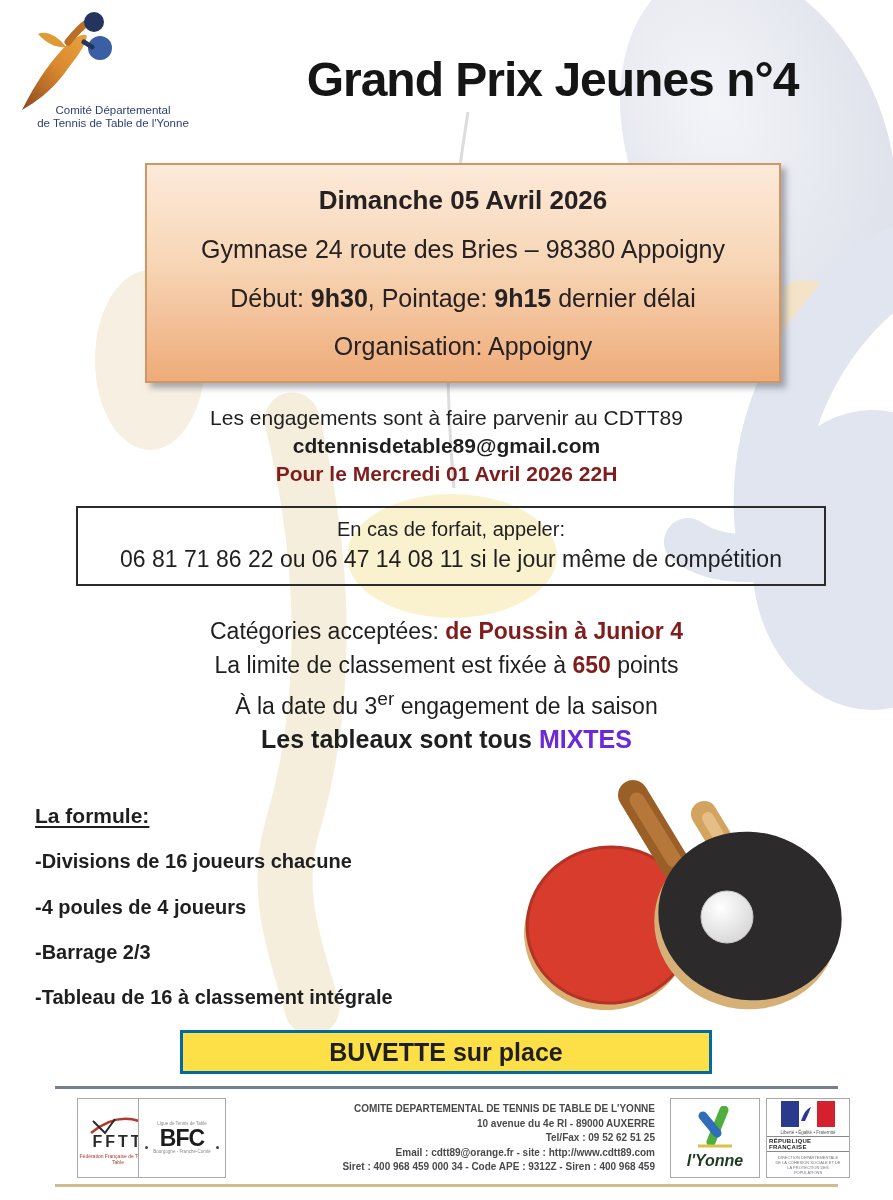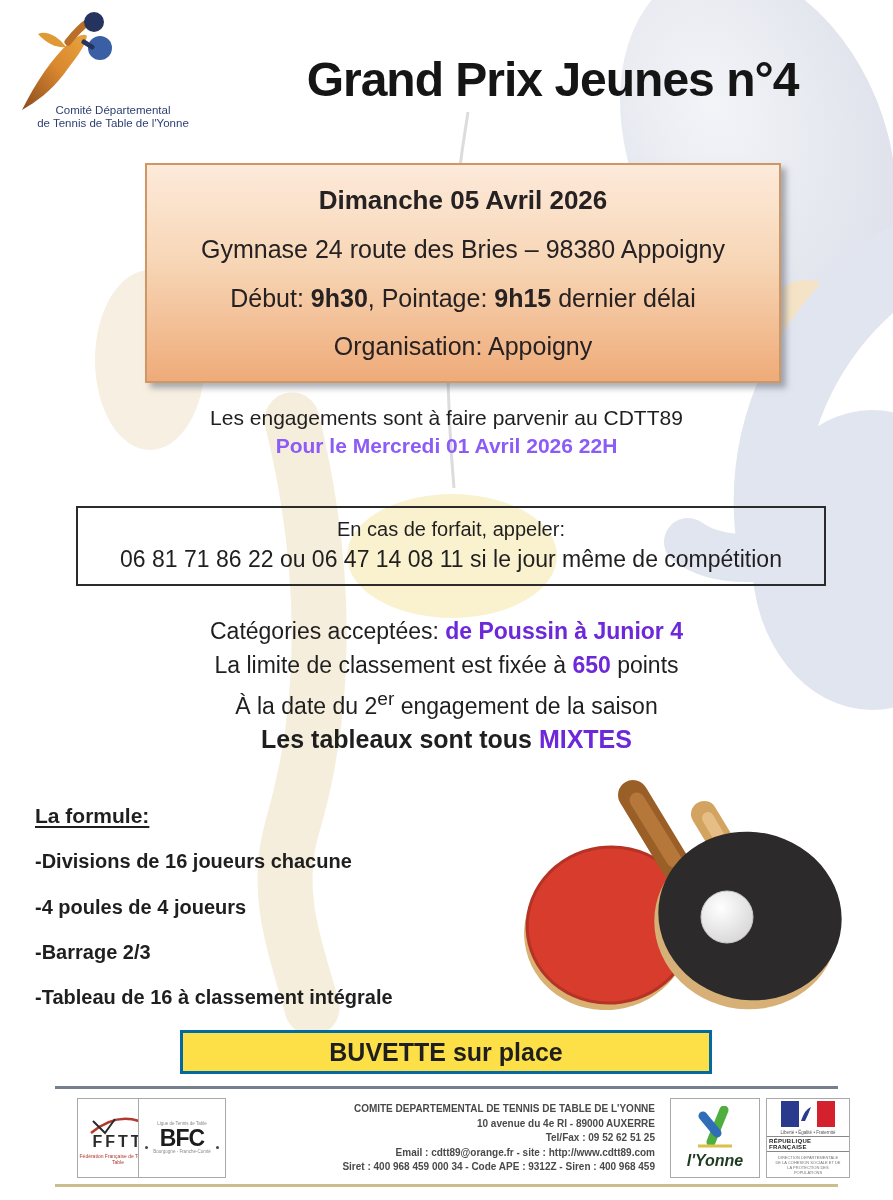--- a/index.html
+++ b/index.html
@@ -24,29 +24,29 @@
              background:linear-gradient(180deg,#fdeada 0%,#f7d6b6 45%,#efab79 100%);
              border:2px solid #cf9766;box-shadow:5px 5px 6px rgba(105,110,120,.55);
              display:flex;flex-direction:column;justify-content:space-evenly;
              text-align:center;color:#262122;}
   .ev-date{font-size:26px;font-weight:bold;}
   .ev-line{font-size:25px;}
 
   .engagements{left:0;top:404px;width:893px;text-align:center;}
   .eng-1{font-size:21px;line-height:28px;}
   .eng-email{font-size:21px;line-height:28px;font-weight:bold;}
-  .eng-deadline{font-size:21px;line-height:28px;font-weight:bold;color:#8b5cf6;}
+  .eng-deadline{font-size:21px;line-height:28px;font-weight:bold;color:#7f1d1d;}
 
   .forfait-box{left:76px;top:506px;width:738px;border:2px solid #2b2b2b;background:transparent;
                text-align:center;padding:7px 4px 9px 4px;}
   .ff-1{font-size:20px;line-height:28px;}
   .ff-2{font-size:23px;line-height:32px;}
 
   .categories{left:0;top:614px;width:893px;text-align:center;font-size:23px;line-height:34px;}
-  .red{color:#6d28d9;font-weight:bold;}
+  .red{color:#7f1d1d;font-weight:bold;}
   .red-inline{color:#6d28d9;}
   .mixtes{left:0;top:722px;width:893px;text-align:center;font-size:25px;font-weight:bold;line-height:34px;}
 
   .formule-head{left:35px;top:804px;font-size:21px;font-weight:bold;text-decoration:underline;
                 text-decoration-thickness:2px;text-underline-offset:3px;}
   .formule-item{left:35px;font-size:20px;font-weight:bold;text-align:center;}
   .fi-0{top:850px;} .fi-1{top:896px;} .fi-2{top:941px;} .fi-3{top:986px;}
 
   .paddles{left:512px;top:768px;}
 
@@ -127,32 +127,33 @@
 
   <div class="layer event-box">
     <div class="ev-date">Dimanche 05 Avril 2026</div>
     <div class="ev-line">Gymnase 24 route des Bries – 98380 Appoigny</div>
     <div class="ev-line"><span>Début: </span><b>9h30</b><span>, Pointage: </span><b>9h15</b><span> dernier délai</span></div>
     <div class="ev-line">Organisation: Appoigny</div>
   </div>
 
   <div class="layer engagements">
     <div class="eng-1">Les engagements sont à faire parvenir au CDTT89</div>
+    <div class="eng-email">cdtennisdetable89@gmail.com</div>
     <div class="eng-deadline">Pour le Mercredi 01 Avril 2026 22H</div>
   </div>
 
   <div class="layer forfait-box">
     <div class="ff-1">En cas de forfait, appeler:</div>
     <div class="ff-2">06 81 71 86 22 ou 06 47 14 08 11 si le jour même de compétition</div>
   </div>
 
   <div class="layer categories">
     <div><span>Catégories acceptées: </span><span class="red">de Poussin à Junior 4</span></div>
     <div><span>La limite de classement est fixée à </span><span class="red">650</span><span> points</span></div>
-    <div><span>À la date du 2</span><sup>er</sup><span> engagement de la saison</span></div>
+    <div><span>À la date du 3</span><sup>er</sup><span> engagement de la saison</span></div>
   </div>
   <div class="layer mixtes"><span>Les tableaux sont tous </span><span class="red-inline">MIXTES</span></div>
 
   <div class="layer formule-head">La formule:</div>
   <div class="layer formule-item fi-0">-Divisions de 16 joueurs chacune</div>
   <div class="layer formule-item fi-1">-4 poules de 4 joueurs</div>
   <div class="layer formule-item fi-2">-Barrage 2/3</div>
   <div class="layer formule-item fi-3">-Tableau de 16 à classement intégrale</div>
 
   <svg class="layer paddles" width="372" height="256" viewBox="0 0 372 256">

